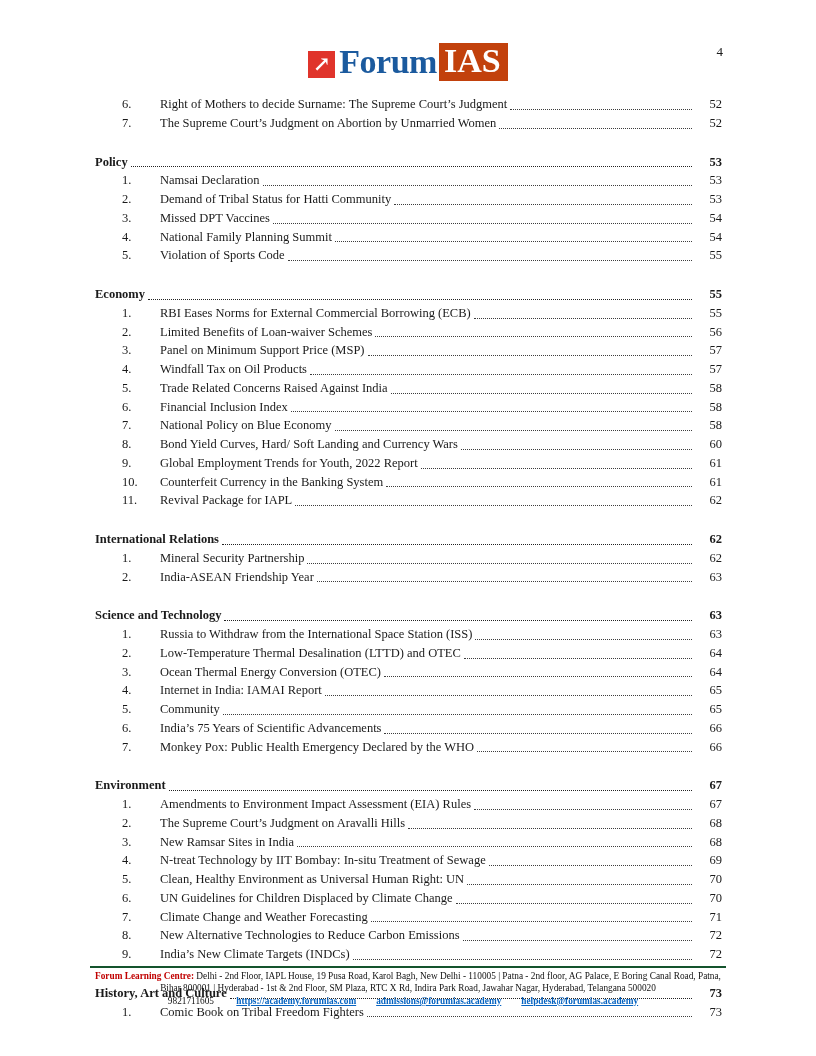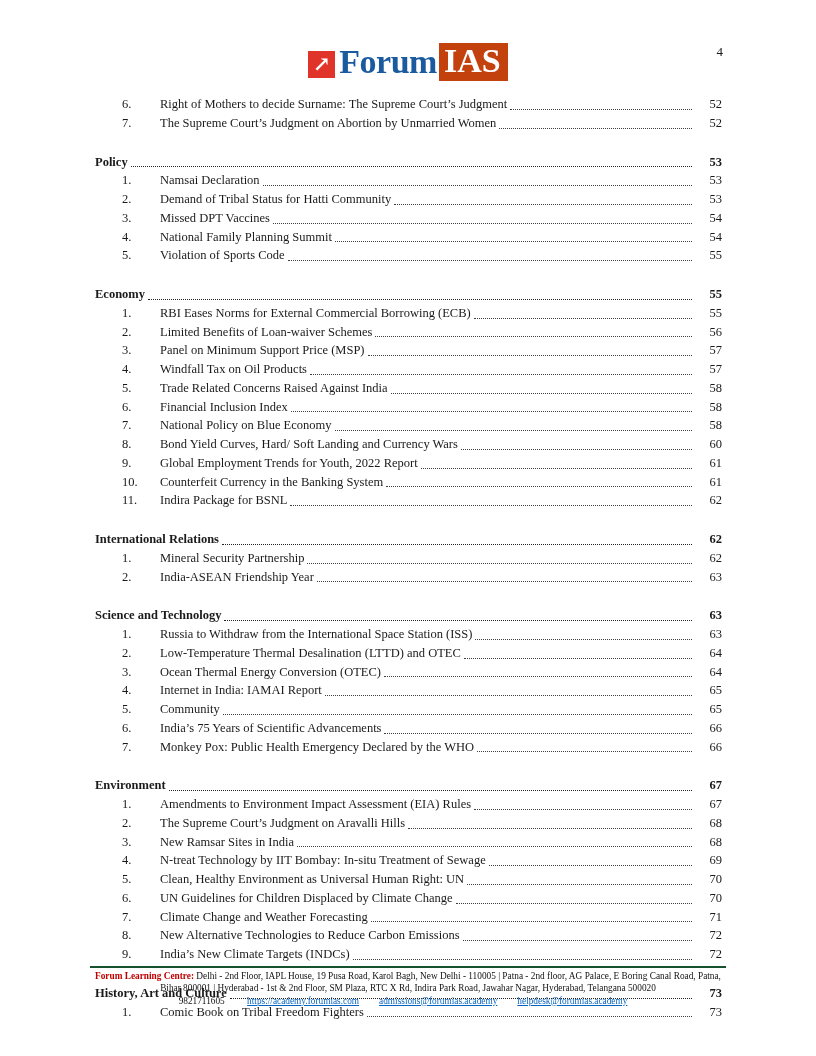--- a/index.html
+++ b/index.html
@@ -47,21 +47,21 @@
   .row.heading .dots{border-bottom-color:#222;}
   
   .footer{
     position:absolute;top:966px;left:90px;width:636px;
     border-top:2px solid #14532d;padding-top:3px;
     font-size:9.3px;line-height:11.9px;text-align:center;color:#111;
   }
   .footer .centre-label{font-weight:bold;}
   .footer .links-row{margin-top:1px;}
   .footer .phone{margin-right:10px;}
-  .footer a.flink{margin:0 10px;text-decoration:underline;cursor:pointer;}
+  .footer a.flink{margin:0 10px;text-decoration:underline;cursor:pointer;font-weight:bold;}
 </style>
 </head>
 <body>
 
 <div class="pagenum-top">4</div>
 
 <div class="logo">
   <div class="arrowbox" style="background: rgb(224, 52, 43);">
     <span>↗</span>
   </div>
@@ -177,21 +177,21 @@
       <span class="pg">61</span>
     </div>
     <div class="row item">
       <span class="num">10.</span>
       <span class="title">Counterfeit Currency in the Banking System</span>
       <span class="dots"></span>
       <span class="pg">61</span>
     </div>
     <div class="row item">
       <span class="num">11.</span>
-      <span class="title">Indira Package for BSNL</span>
+      <span class="title">Revival Package for IAPL</span>
       <span class="dots"></span>
       <span class="pg">62</span>
     </div>
     <div class="row heading">
       <span class="h-title">International Relations</span>
       <span class="dots"></span>
       <span class="pg">62</span>
     </div>
     <div class="row item">
       <span class="num">1.</span>

